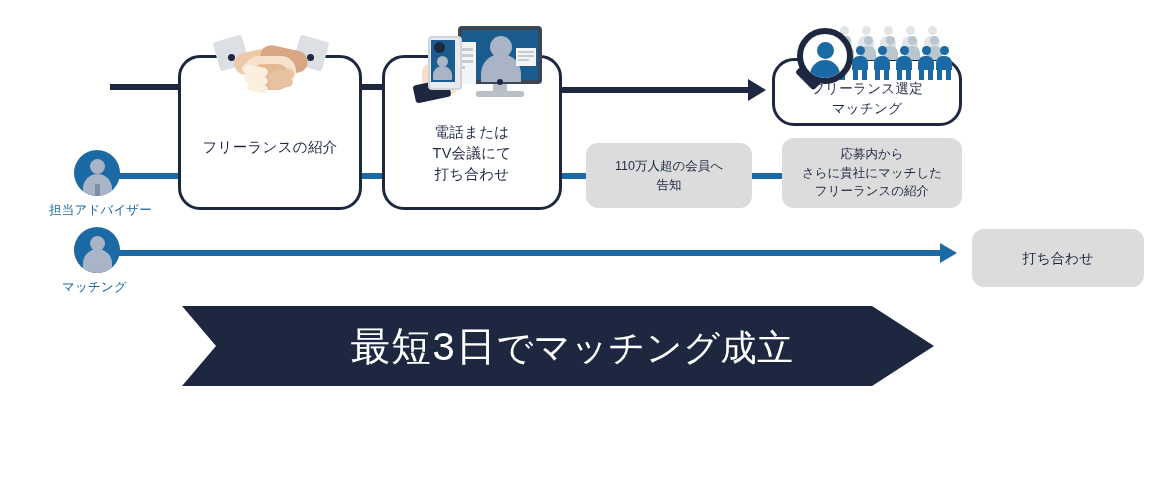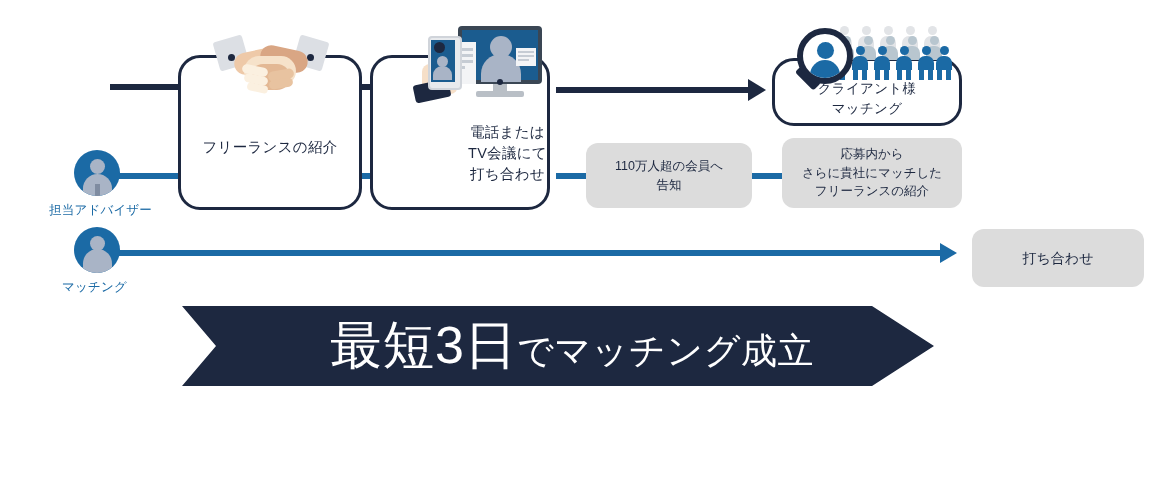--- a/index.html
+++ b/index.html
@@ -134,21 +134,21 @@
     clip-path: polygon(0 0, calc(100% - 62px) 0, 100% 50%, calc(100% - 62px) 100%, 0 100%, 34px 50%);
   }
   .banner-text {
     color: #ffffff;
     white-space: nowrap;
     letter-spacing: .5px;
     display: flex;
     align-items: baseline;
     transform: translateX(14px);
   }
-  .banner-big { font-size: 52px; }
+  .banner-big { font-size: 40px; font-family: Liberation Mono, monospace; }
   .banner-small { font-size: 36px; }
 
   
   .illus { position: absolute; }
   .hs-cuff {
     position: absolute; width: 30px; height: 30px;
     background: #dcdfe4; border-radius: 3px;
   }
   .hs-dot {
     position: absolute; width: 7px; height: 7px;
@@ -268,21 +268,21 @@
     <div class="hs-hand" style="left:32px; top:30px; width:52px; height:30px; background:#f6e2ca;"></div>
     <div class="hs-hand" style="left:38px; top:38px; width:40px; height:26px; background:#e3b894;"></div>
 
     <div class="hs-hand" style="left:30px; top:40px; width:26px; height:9px; background:#fbf0e0; border-radius:6px; transform:rotate(12deg);"></div>
     <div class="hs-hand" style="left:32px; top:49px; width:24px; height:9px; background:#fbf0e0; border-radius:6px; transform:rotate(12deg);"></div>
     <div class="hs-hand" style="left:35px; top:58px; width:21px; height:8px; background:#fbf0e0; border-radius:6px; transform:rotate(12deg);"></div>
     <div class="hs-hand" style="left:56px; top:44px; width:26px; height:10px; background:#e8c3a0; border-radius:6px; transform:rotate(-10deg);"></div>
     <div class="hs-hand" style="left:57px; top:53px; width:24px; height:9px; background:#e8c3a0; border-radius:6px; transform:rotate(-10deg);"></div>
   </div>
 
-  <div class="card step2" style="left:370px; top:55px; width:180px; height:155px;justify-content:flex-end;">
+  <div class="card step2" style="left:382px; top:55px; width:180px; height:155px;">
     <div class="card-text">電話または
 TV会議にて
 打ち合わせ</div>
   </div>
 
   <div class="illus" style="left:414px; top:20px; width:132px; height:95px;">
 
     <div class="mon-frame" style="left:44px; top:6px; width:84px; height:58px;"></div>
     <div class="mon-screen" style="left:48px; top:10px; width:76px; height:50px;"></div>
     <div class="mon-person-head" style="left:76px; top:16px;"></div>
@@ -306,21 +306,21 @@
     <div class="hand-part" style="left:30px; top:46px; width:14px; height:10px;"></div>
     <div class="sleeve" style="left:0px; top:62px; width:36px; height:18px; transform:rotate(-12deg); border-radius:3px;"></div>
     <div class="phone-body" style="left:14px; top:16px; width:30px; height:50px;"></div>
     <div class="phone-screen" style="left:17px; top:20px; width:24px; height:42px;"></div>
     <div class="phone-badge" style="left:20px; top:22px; width:11px; height:11px;"></div>
     <div class="mon-person-head" style="left:23px; top:36px; width:11px; height:11px;"></div>
     <div class="mon-person-body" style="left:19px; top:46px; width:19px; height:14px; border-radius:9px 9px 0 0;"></div>
   </div>
 
   <div class="card match" style="left:772px; top:58px; width:190px; height:68px;">
-    <div class="card-text">クライアント様
+    <div class="card-text">フリーランス選定
 マッチング</div>
   </div>
 
   <div class="illus" style="left:788px; top:24px; width:160px; height:62px;">
 
     <div class="crowd-person" style="left:48px; top:2px;">
       <div class="cp-head" style="left:4px; top:0; background:#e2e4e7;"></div>
       <div class="cp-body" style="left:0; top:10px; background:#e2e4e7;"></div>
     </div>
     <div class="crowd-person" style="left:70px; top:2px;">

